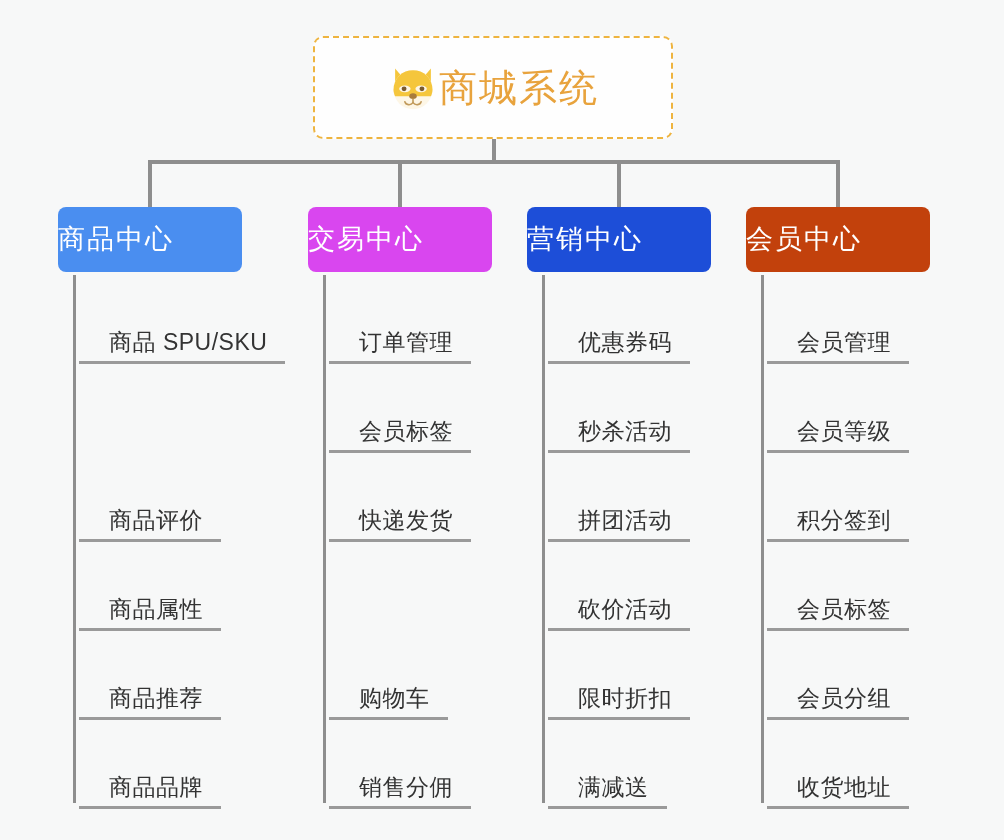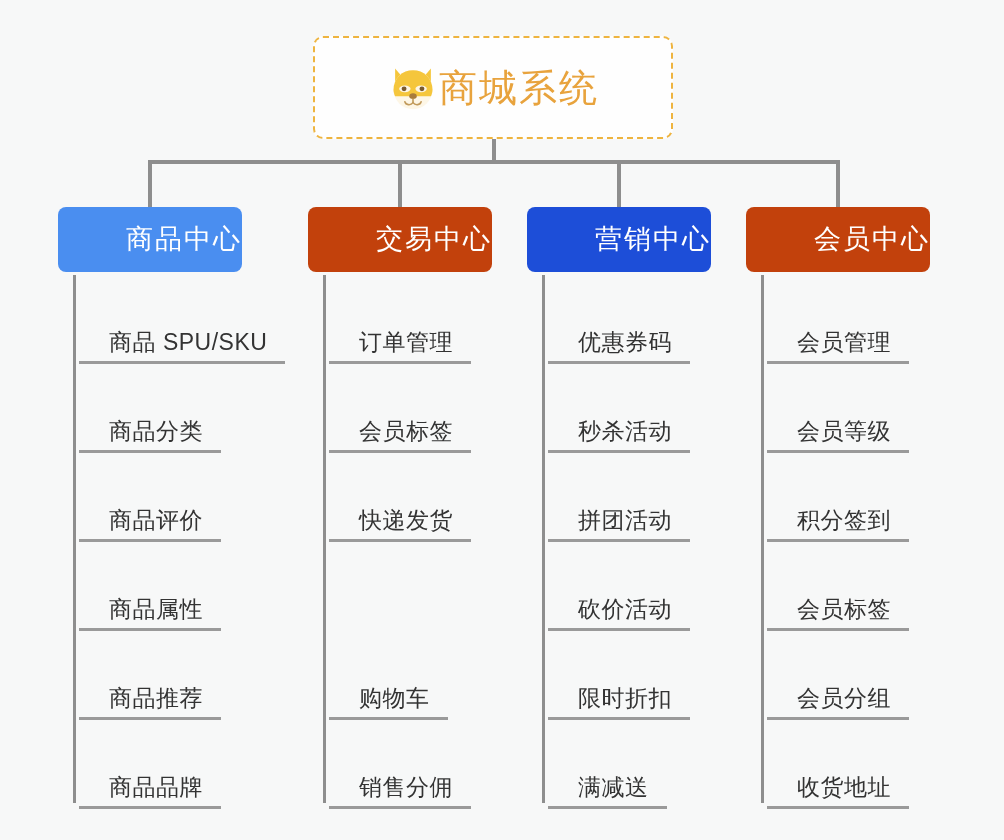--- a/index.html
+++ b/index.html
@@ -83,21 +83,21 @@
     position: absolute;
     top: 207px;
   }
   .col-header {
     width: 184px;
     height: 65px;
     box-sizing: border-box;
     border-radius: 8px;
     display: flex;
     align-items: center;
-    justify-content: flex-end;
+    justify-content: flex-start;
     color: #ffffff;
     font-size: 27px;
     letter-spacing: 2px;
     line-height: 1;
   }
   .col-body {
     position: relative;
     margin-left: 15px;
     padding-left: 9px;
     border-left: 3px solid #8e8e8e;
@@ -157,40 +157,37 @@
   <div class="conn conn-drop" style="left:836px"></div>
 
   <div class="column" style="left:58px">
     <div class="col-header" style="background:#4a8ef0">
       <span>商品中心</span>
     </div>
     <div class="col-body">
       <div class="leaf" style="top:0px">
           <div class="leaf-inner"><span class="leaf-label">商品 SPU/SKU</span></div>
         </div>
-      <div class="leaf" style="top:89px">
-          <div class="leaf-inner"><span class="leaf-label">商品分类</span></div>
-        </div>
       <div class="leaf" style="top:178px">
           <div class="leaf-inner"><span class="leaf-label">商品评价</span></div>
         </div>
       <div class="leaf" style="top:267px">
           <div class="leaf-inner"><span class="leaf-label">商品属性</span></div>
         </div>
       <div class="leaf" style="top:356px">
           <div class="leaf-inner"><span class="leaf-label">商品推荐</span></div>
         </div>
       <div class="leaf" style="top:445px">
           <div class="leaf-inner"><span class="leaf-label">商品品牌</span></div>
         </div>
     </div>
   </div>
 
   <div class="column" style="left:308px">
-    <div class="col-header" style="background:#c2410c">
+    <div class="col-header" style="background:#d946ef">
       <span>交易中心</span>
     </div>
     <div class="col-body">
       <div class="leaf" style="top:0px">
           <div class="leaf-inner"><span class="leaf-label">订单管理</span></div>
         </div>
       <div class="leaf" style="top:89px">
           <div class="leaf-inner"><span class="leaf-label">会员标签</span></div>
         </div>
       <div class="leaf" style="top:178px">

